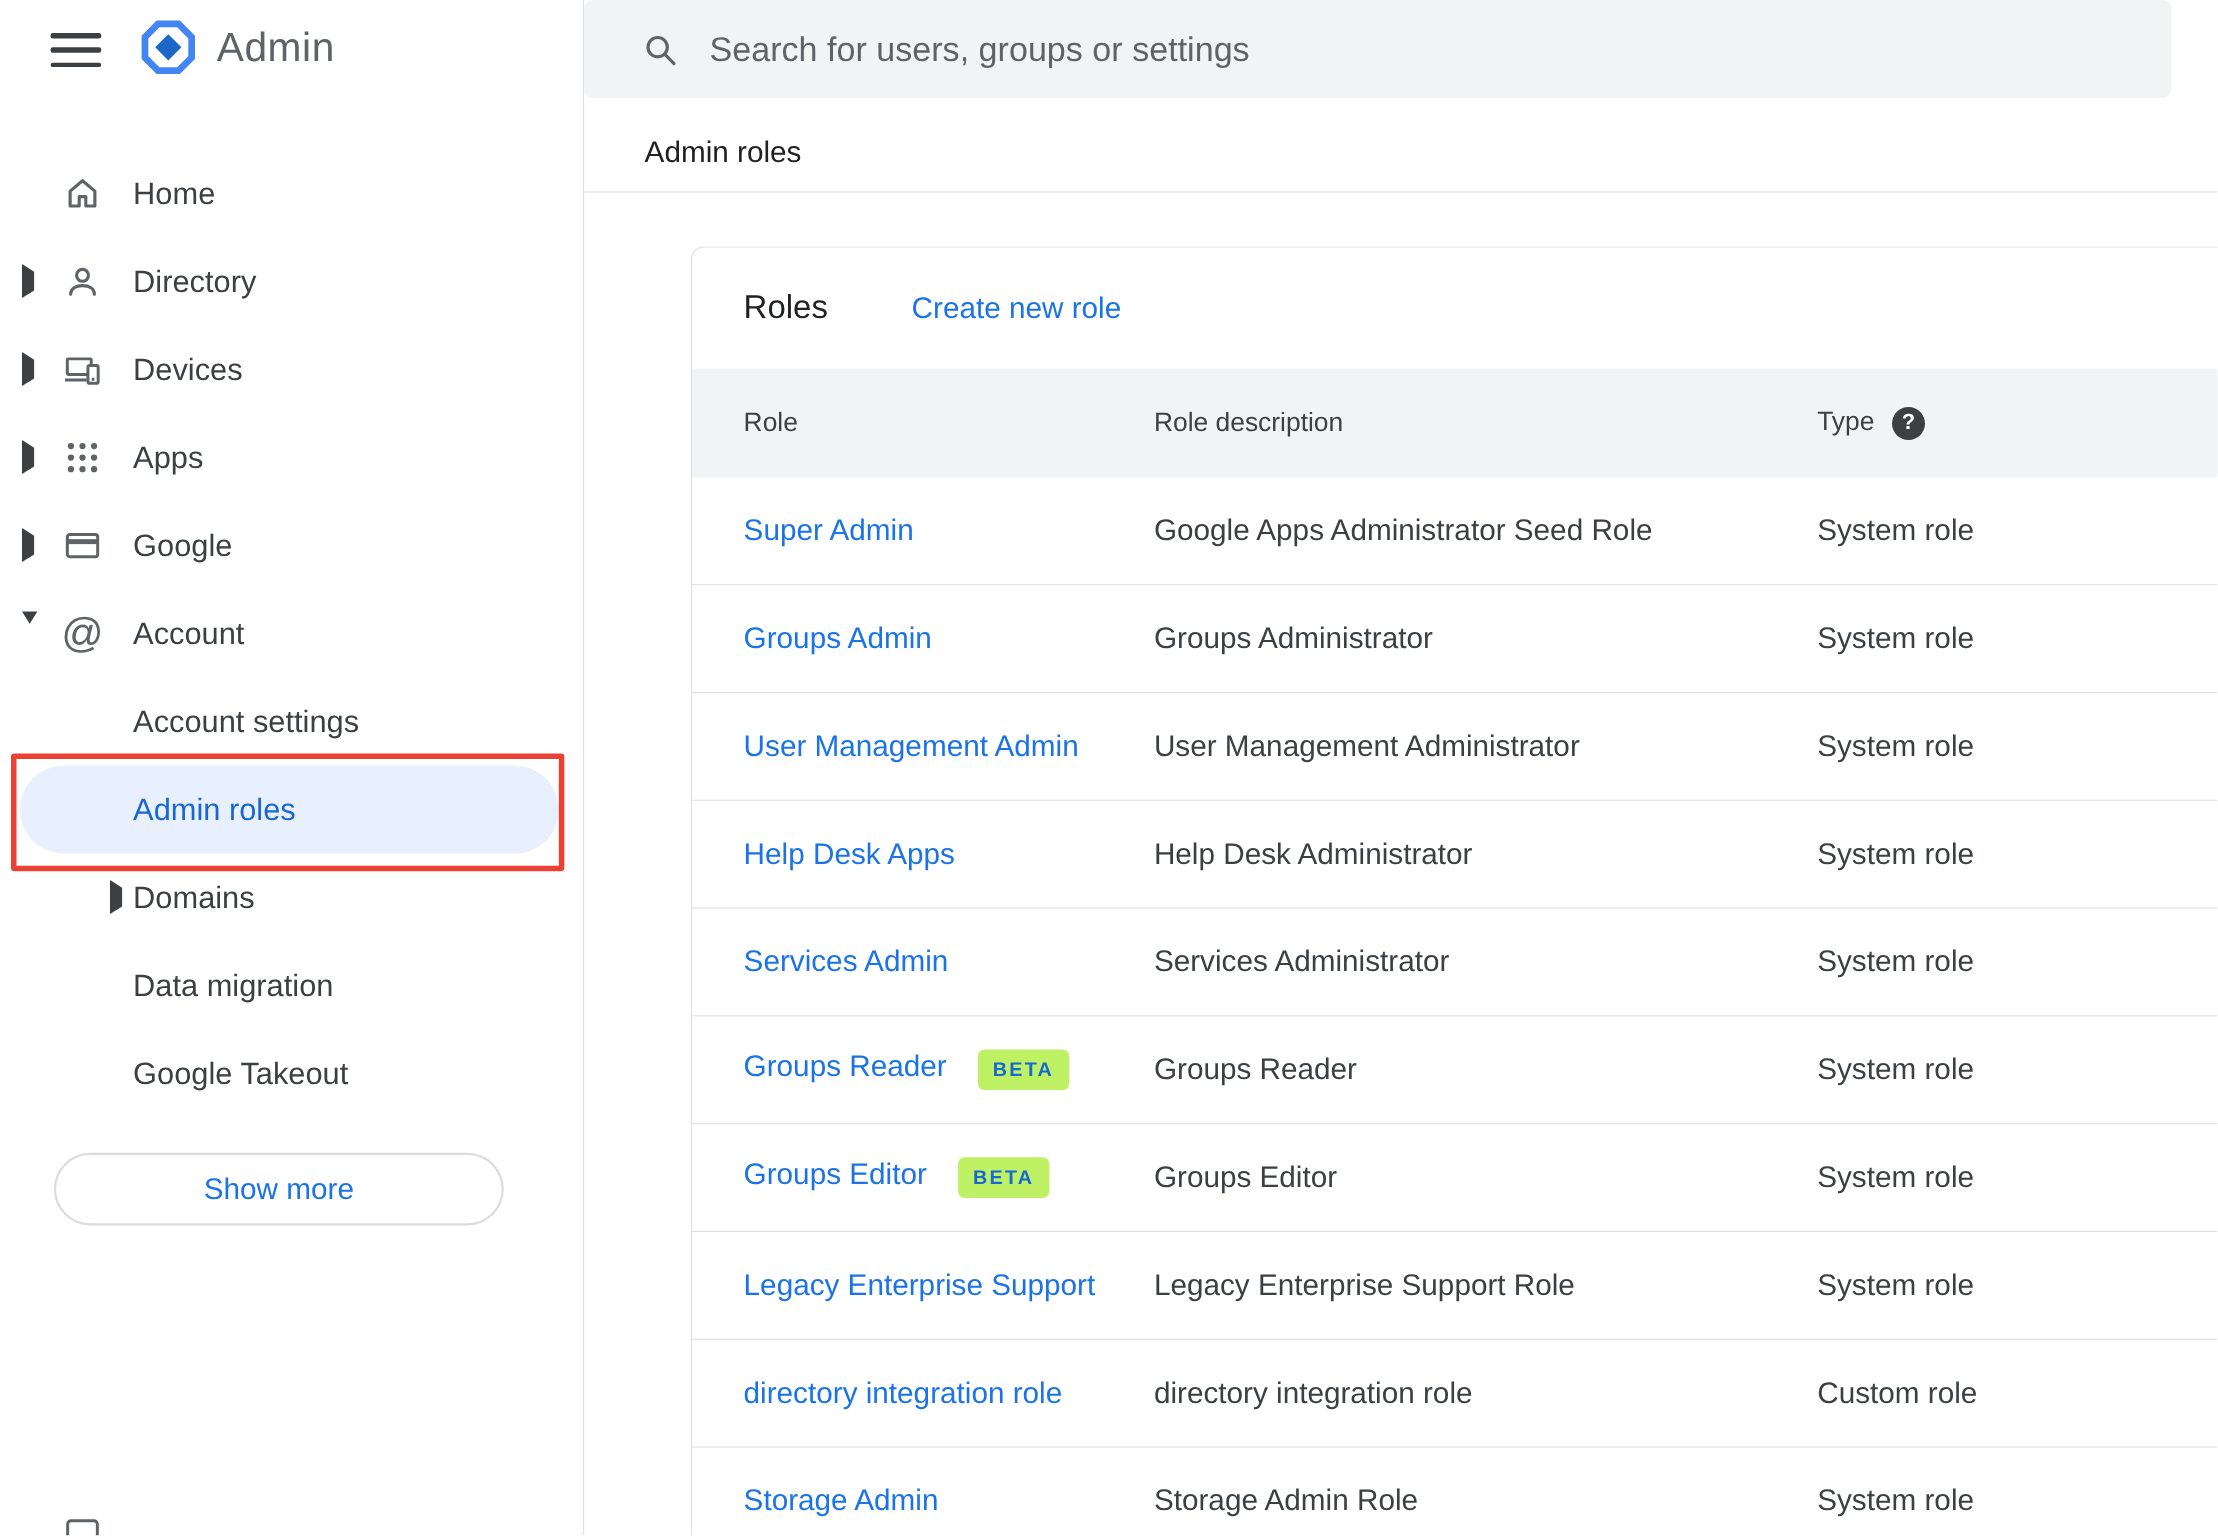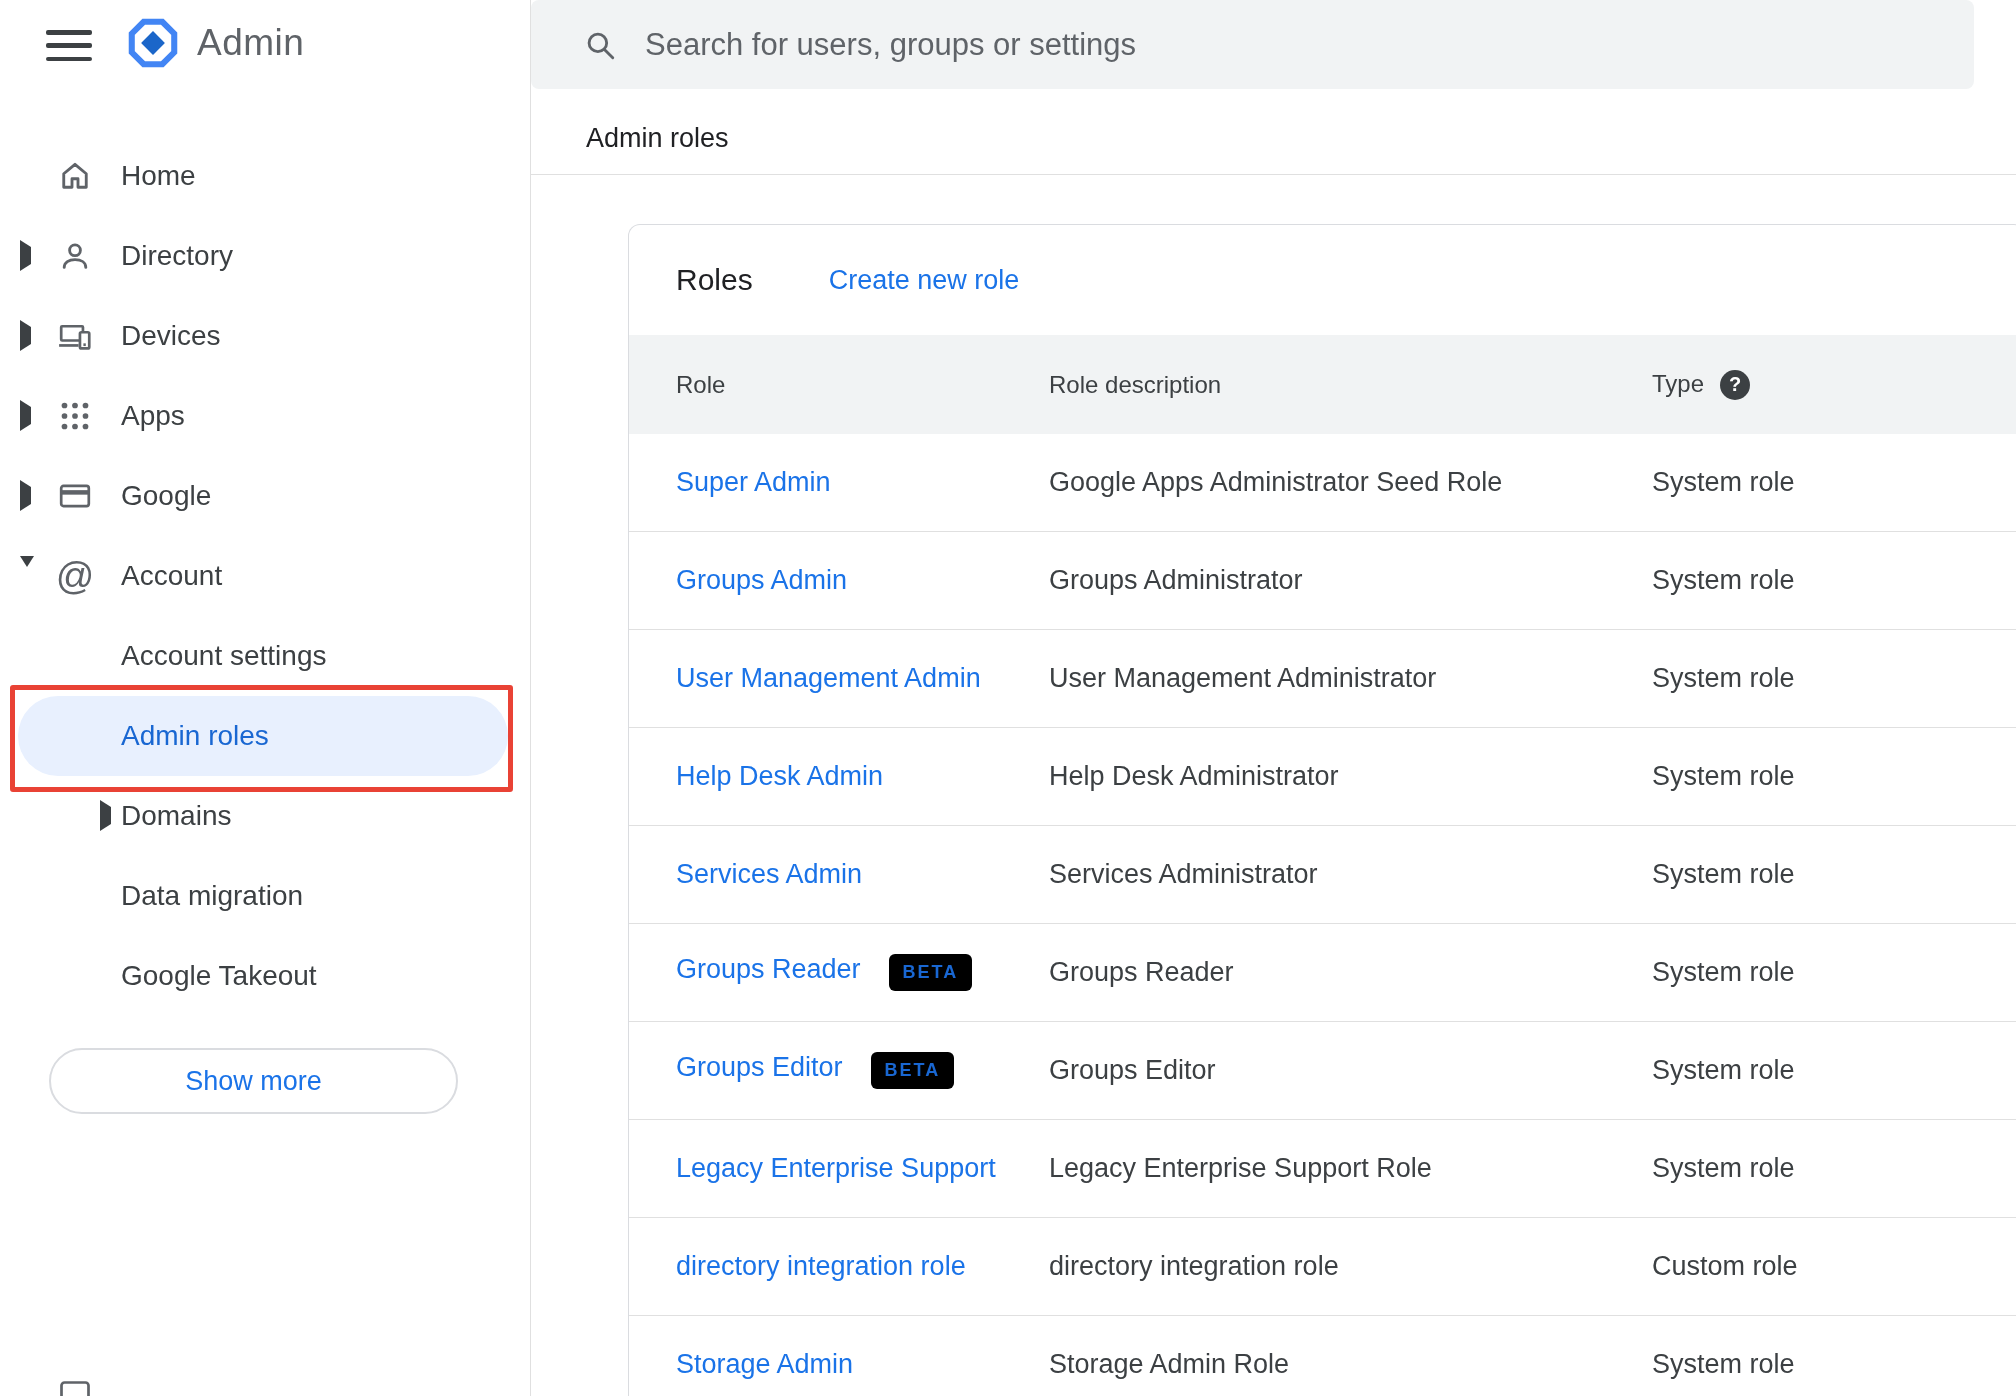--- a/index.html
+++ b/index.html
@@ -90,21 +90,21 @@
   }
 
   .trow {
     height:98px; display:grid; grid-template-columns:373px 603px 1fr;
     padding-left:47px; align-items:center; border-bottom:1px solid #e0e0e0;
   }
   .trow > div { display:flex; align-items:flex-start; }
   .role-link { font-size:27px; color:#1a73e8; cursor:pointer; white-space:nowrap; }
   .desc, .typ { font-size:27px; color:#3c4043; white-space:nowrap; }
   .beta {
-    margin-left:28px; background:#000000; color:#1967d2;
+    margin-left:28px; background:#bef264; color:#1967d2;
     font-size:18px; font-weight:700; letter-spacing:2px;
     padding:8px 14px; border-radius:6px; flex:none;
   }
 </style>
 </head>
 <body>
 
 <div id="screen">
 
   <div class="sidebar">
@@ -299,21 +299,21 @@
         <div>
             <span class="desc">User Management Administrator</span>
           </div>
         <div>
             <span class="typ">System role</span>
           </div>
       </div>
 
       <div class="trow">
         <div>
-            <span class="role-link">Help Desk Admin</span>
+            <span class="role-link">Help Desk Apps</span>
           </div>
         <div>
             <span class="desc">Help Desk Administrator</span>
           </div>
         <div>
             <span class="typ">System role</span>
           </div>
       </div>
 
       <div class="trow">

